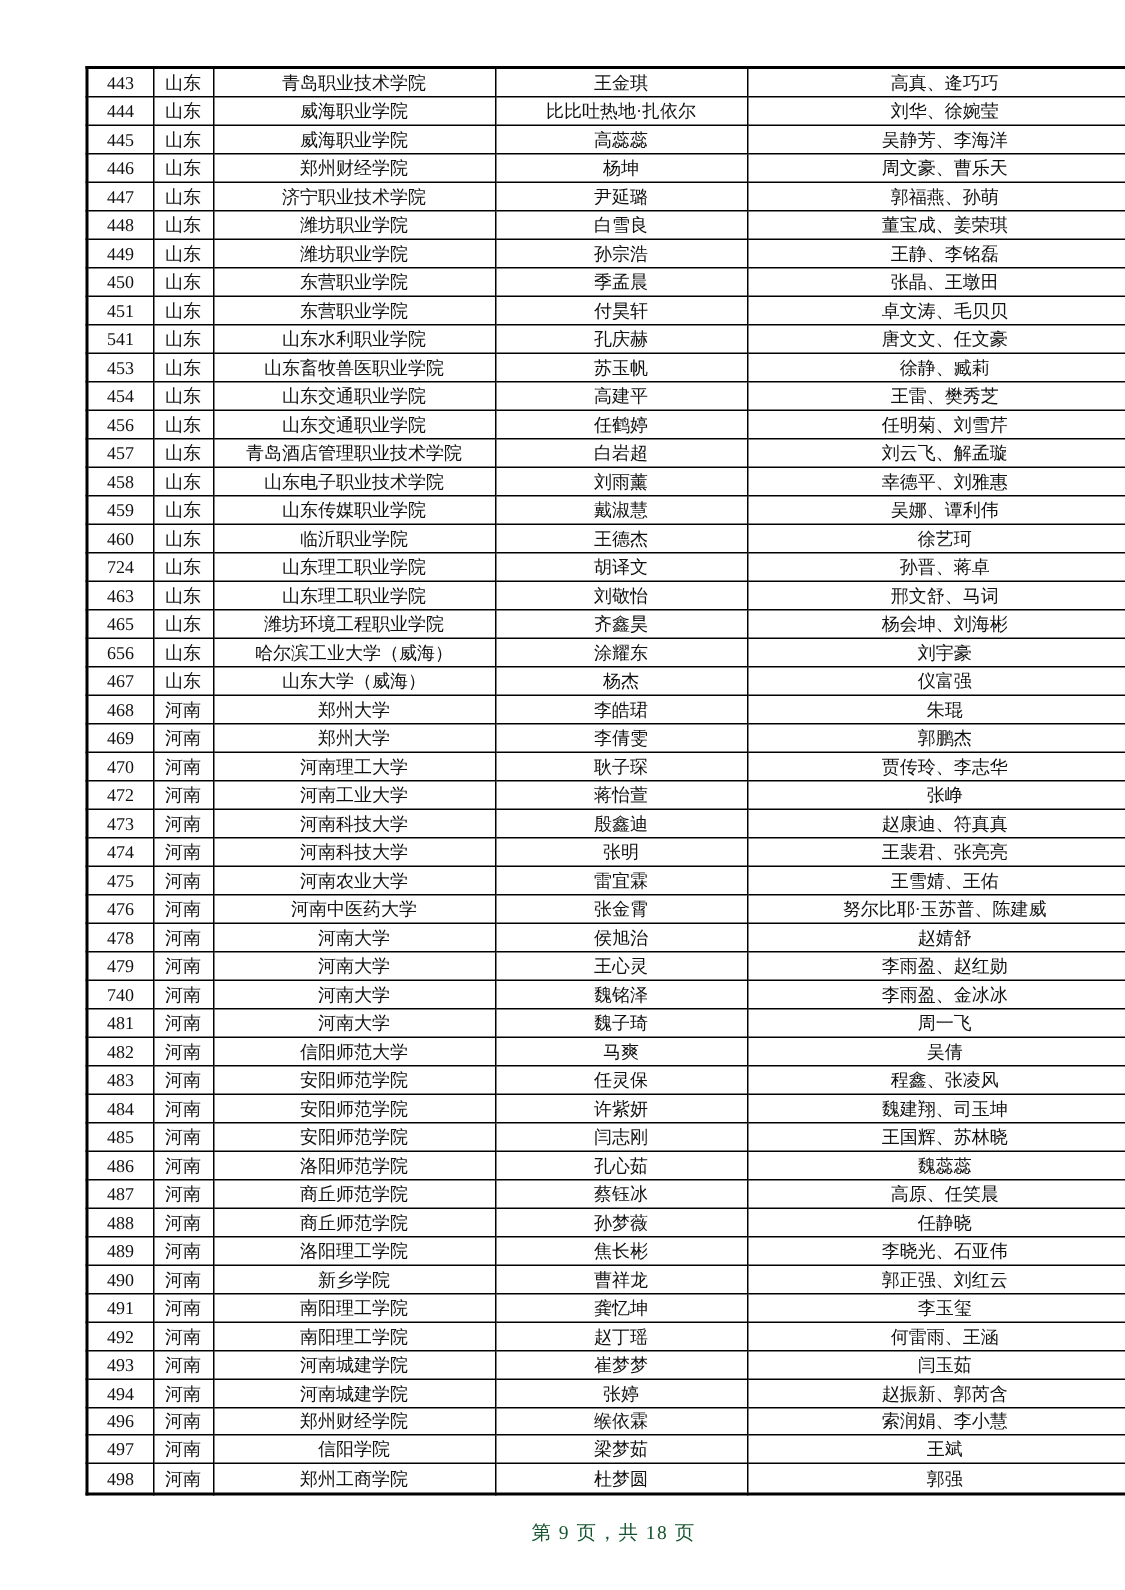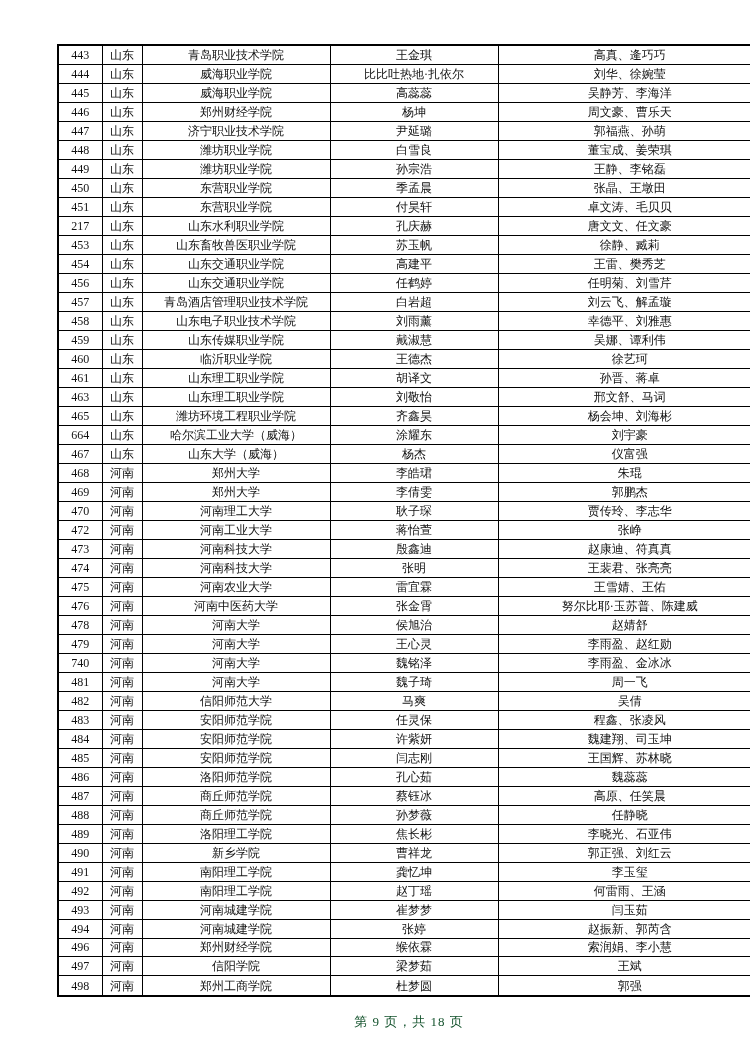--- a/index.html
+++ b/index.html
@@ -123,21 +123,21 @@
           <td>张晶、王墩田</td>
         </tr>
         <tr>
           <td>451</td>
           <td>山东</td>
           <td>东营职业学院</td>
           <td>付昊轩</td>
           <td>卓文涛、毛贝贝</td>
         </tr>
         <tr>
-          <td>217</td>
+          <td>541</td>
           <td>山东</td>
           <td>山东水利职业学院</td>
           <td>孔庆赫</td>
           <td>唐文文、任文豪</td>
         </tr>
         <tr>
           <td>453</td>
           <td>山东</td>
           <td>山东畜牧兽医职业学院</td>
           <td>苏玉帆</td>
@@ -179,42 +179,42 @@
           <td>吴娜、谭利伟</td>
         </tr>
         <tr>
           <td>460</td>
           <td>山东</td>
           <td>临沂职业学院</td>
           <td>王德杰</td>
           <td>徐艺珂</td>
         </tr>
         <tr>
-          <td>461</td>
+          <td>724</td>
           <td>山东</td>
           <td>山东理工职业学院</td>
           <td>胡译文</td>
           <td>孙晋、蒋卓</td>
         </tr>
         <tr>
           <td>463</td>
           <td>山东</td>
           <td>山东理工职业学院</td>
           <td>刘敬怡</td>
           <td>邢文舒、马词</td>
         </tr>
         <tr>
           <td>465</td>
           <td>山东</td>
           <td>潍坊环境工程职业学院</td>
           <td>齐鑫昊</td>
           <td>杨会坤、刘海彬</td>
         </tr>
         <tr>
-          <td>664</td>
+          <td>656</td>
           <td>山东</td>
           <td>哈尔滨工业大学（威海）</td>
           <td>涂耀东</td>
           <td>刘宇豪</td>
         </tr>
         <tr>
           <td>467</td>
           <td>山东</td>
           <td>山东大学（威海）</td>
           <td>杨杰</td>

